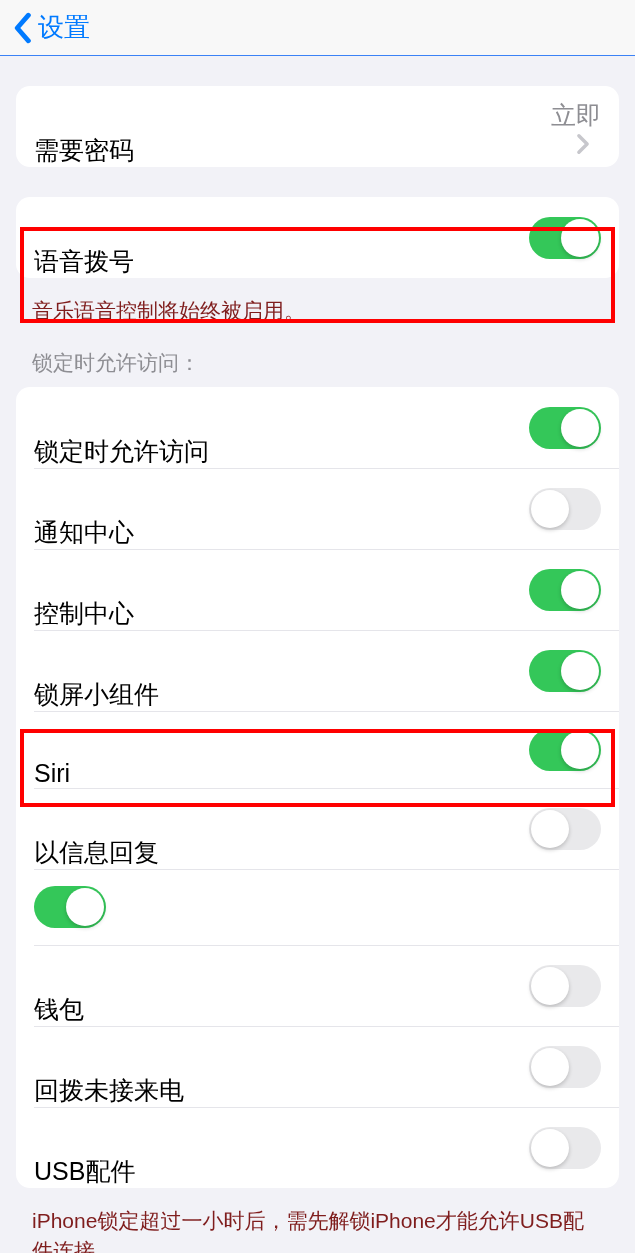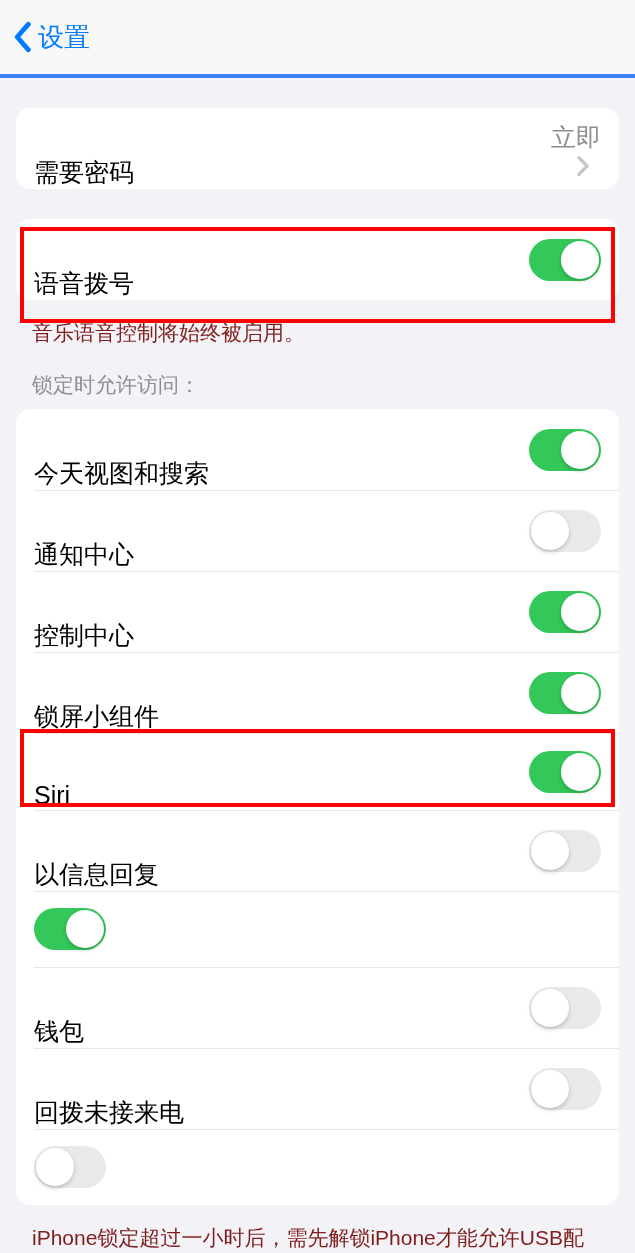--- a/index.html
+++ b/index.html
@@ -9,23 +9,23 @@
       -webkit-font-smoothing: antialiased;
     }
     body {
       font-family: -apple-system, BlinkMacSystemFont, "PingFang SC", "Helvetica Neue", sans-serif;
       background: #f2f2f7;
       width: 635px;
       height: 1253px;
       overflow: hidden;
     }
     .navbar {
-      height: 78px;
+      height: 56px;
       background: #f8f8f8;
-      border-bottom: 4px solid #3b82f6;
+      border-bottom: 1px solid #3b82f6;
       display: flex;
       align-items: center;
       position: relative;
       padding: 0 12px;
     }
     .back-btn {
       display: flex;
       align-items: center;
       color: #007aff;
       font-size: 26px;
@@ -199,21 +199,21 @@
       <div class="toggle on">
         <div class="toggle-knob"></div>
       </div>
     </div>
   </div>
   <div class="footer-text">音乐语音控制将始终被启用。</div>
 
   <div class="header-text">锁定时允许访问：</div>
   <div class="group no-top-margin" id="lock-access-group">
   <div class="row">
-        <span class="row-label">今天视图和搜索</span>
+        <span class="row-label">锁定时允许访问</span>
         <div class="toggle on">
           <div class="toggle-knob"></div>
         </div>
       </div>
       <div class="row">
         <span class="row-label">通知中心</span>
         <div class="toggle off">
           <div class="toggle-knob"></div>
         </div>
       </div>
@@ -252,20 +252,21 @@
           <div class="toggle-knob"></div>
         </div>
       </div>
       <div class="row">
         <span class="row-label">回拨未接来电</span>
         <div class="toggle off">
           <div class="toggle-knob"></div>
         </div>
       </div>
       <div class="row">
+        <span class="row-label">USB配件</span>
         <div class="toggle off">
           <div class="toggle-knob"></div>
         </div>
       </div>
     </div>
   <div class="footer-text">iPhone锁定超过一小时后，需先解锁iPhone才能允许USB配件连接。</div>
 
 </div>
 
 <div class="highlight-box highlight1"></div>

